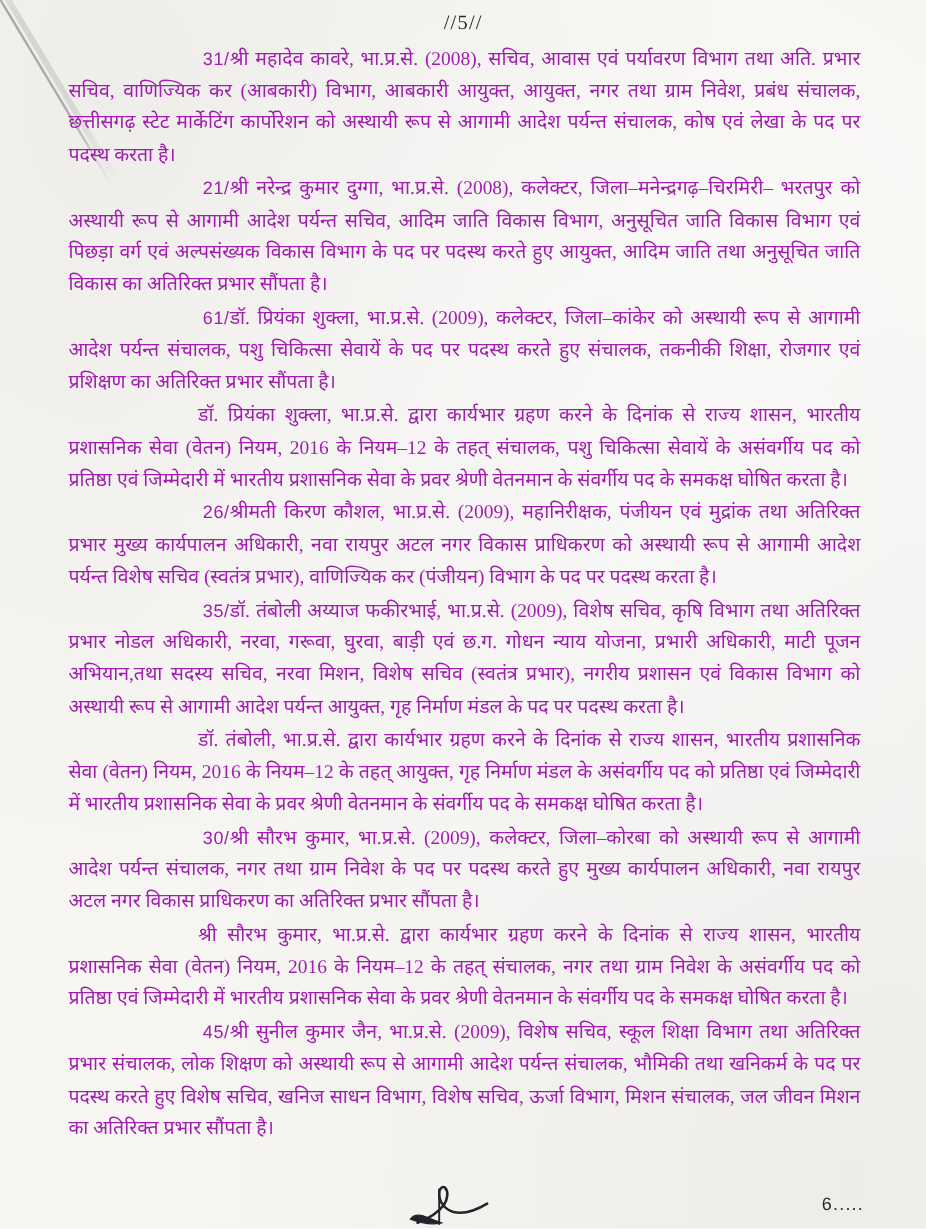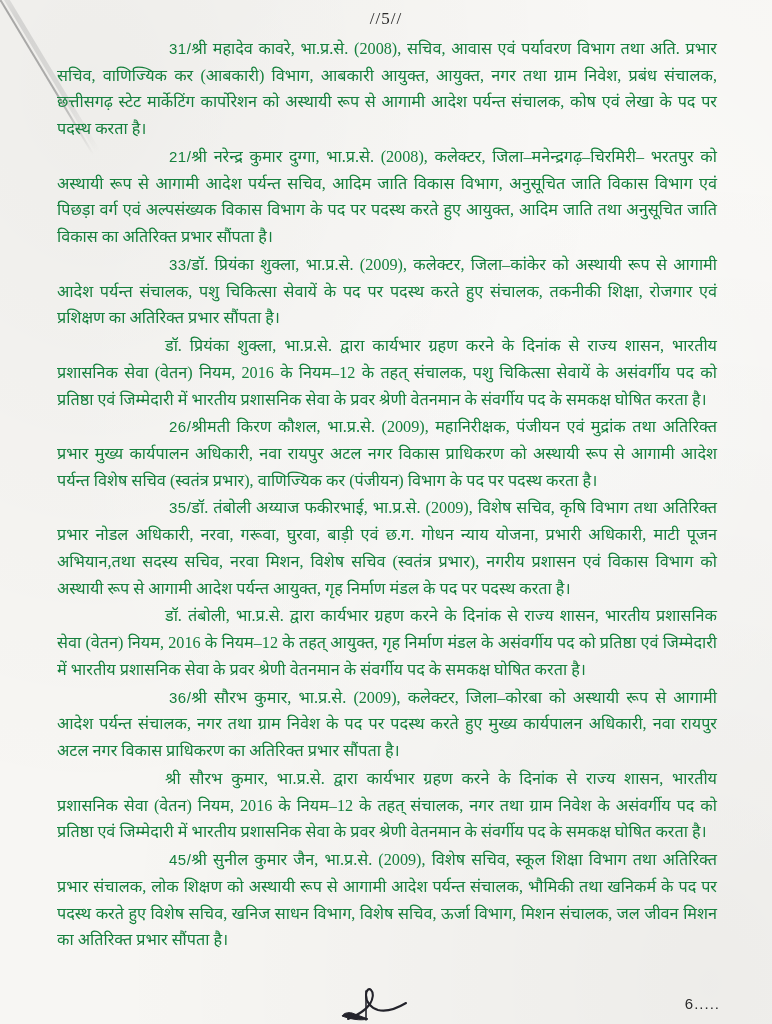--- a/index.html
+++ b/index.html
@@ -72,21 +72,21 @@
     width: 660px;
     z-index: 4;
   }
 
   .para {
     font-size: 16.2px;
     line-height: 1.65;
     text-align: justify;
     text-justify: inter-word;
     margin: 0 0 1px 0;
-    color: #15803d;
+    color: #a21caf;
   }
   .para.indent {
     text-indent: 56px;
   }
   .num {
     display: inline-block;
     min-width: 52px;
     font-size: 15px;
     font-family: "Liberation Sans", sans-serif;
     letter-spacing: 0.5px;
@@ -125,39 +125,39 @@
 
     <p class="para indent">
       <span class="num">31/</span><span>श्री महादेव कावरे, भा.प्र.से. (2008), सचिव, आवास एवं पर्यावरण विभाग तथा अति. प्रभार सचिव, वाणिज्यिक कर (आबकारी) विभाग, आबकारी आयुक्त, आयुक्त, नगर तथा ग्राम निवेश, प्रबंध संचालक, छत्तीसगढ़ स्टेट मार्केटिंग कार्पोरेशन को अस्थायी रूप से आगामी आदेश पर्यन्त संचालक, कोष एवं लेखा के पद पर पदस्थ करता है।</span>
     </p>
 
     <p class="para indent">
       <span class="num">21/</span><span>श्री नरेन्द्र कुमार दुग्गा, भा.प्र.से. (2008), कलेक्टर, जिला–मनेन्द्रगढ़–चिरमिरी– भरतपुर को अस्थायी रूप से आगामी आदेश पर्यन्त सचिव, आदिम जाति विकास विभाग, अनुसूचित जाति विकास विभाग एवं पिछड़ा वर्ग एवं अल्पसंख्यक विकास विभाग के पद पर पदस्थ करते हुए आयुक्त, आदिम जाति तथा अनुसूचित जाति विकास का अतिरिक्त प्रभार सौंपता है।</span>
     </p>
 
     <p class="para indent">
-      <span class="num">33/</span><span>डॉ. प्रियंका शुक्ला, भा.प्र.से. (2009), कलेक्टर, जिला–कांकेर को अस्थायी रूप से आगामी आदेश पर्यन्त संचालक, पशु चिकित्सा सेवायें के पद पर पदस्थ करते हुए संचालक, तकनीकी शिक्षा, रोजगार एवं प्रशिक्षण का अतिरिक्त प्रभार सौंपता है।</span>
+      <span class="num">61/</span><span>डॉ. प्रियंका शुक्ला, भा.प्र.से. (2009), कलेक्टर, जिला–कांकेर को अस्थायी रूप से आगामी आदेश पर्यन्त संचालक, पशु चिकित्सा सेवायें के पद पर पदस्थ करते हुए संचालक, तकनीकी शिक्षा, रोजगार एवं प्रशिक्षण का अतिरिक्त प्रभार सौंपता है।</span>
     </p>
     <p class="para indent">
       <span class="num"></span><span>डॉ. प्रियंका शुक्ला, भा.प्र.से. द्वारा कार्यभार ग्रहण करने के दिनांक से राज्य शासन, भारतीय प्रशासनिक सेवा (वेतन) नियम, 2016 के नियम–12 के तहत् संचालक, पशु चिकित्सा सेवायें के असंवर्गीय पद को प्रतिष्ठा एवं जिम्मेदारी में भारतीय प्रशासनिक सेवा के प्रवर श्रेणी वेतनमान के संवर्गीय पद के समकक्ष घोषित करता है।</span>
     </p>
 
     <p class="para indent">
       <span class="num">26/</span><span>श्रीमती किरण कौशल, भा.प्र.से. (2009), महानिरीक्षक, पंजीयन एवं मुद्रांक तथा अतिरिक्त प्रभार मुख्य कार्यपालन अधिकारी, नवा रायपुर अटल नगर विकास प्राधिकरण को अस्थायी रूप से आगामी आदेश पर्यन्त विशेष सचिव (स्वतंत्र प्रभार), वाणिज्यिक कर (पंजीयन) विभाग के पद पर पदस्थ करता है।</span>
     </p>
 
     <p class="para indent">
       <span class="num">35/</span><span>डॉ. तंबोली अय्याज फकीरभाई, भा.प्र.से. (2009), विशेष सचिव, कृषि विभाग तथा अतिरिक्त प्रभार नोडल अधिकारी, नरवा, गरूवा, घुरवा, बाड़ी एवं छ.ग. गोधन न्याय योजना,  प्रभारी अधिकारी, माटी पूजन अभियान,तथा सदस्य सचिव, नरवा मिशन, विशेष सचिव (स्वतंत्र प्रभार), नगरीय प्रशासन एवं विकास विभाग को अस्थायी रूप से आगामी आदेश पर्यन्त आयुक्त, गृह निर्माण मंडल के पद पर पदस्थ करता है।</span>
     </p>
     <p class="para indent">
       <span class="num"></span><span>डॉ. तंबोली, भा.प्र.से. द्वारा कार्यभार ग्रहण करने के दिनांक से राज्य शासन, भारतीय प्रशासनिक सेवा (वेतन) नियम, 2016 के नियम–12 के तहत् आयुक्त, गृह निर्माण मंडल के असंवर्गीय पद को प्रतिष्ठा एवं जिम्मेदारी में भारतीय प्रशासनिक सेवा के प्रवर श्रेणी वेतनमान के संवर्गीय पद के समकक्ष घोषित करता है।</span>
     </p>
 
     <p class="para indent">
-      <span class="num">36/</span><span>श्री सौरभ कुमार, भा.प्र.से. (2009), कलेक्टर, जिला–कोरबा को अस्थायी रूप से आगामी आदेश पर्यन्त संचालक, नगर तथा ग्राम निवेश के पद पर पदस्थ करते हुए मुख्य कार्यपालन अधिकारी, नवा रायपुर अटल नगर विकास प्राधिकरण का अतिरिक्त प्रभार सौंपता है।</span>
+      <span class="num">30/</span><span>श्री सौरभ कुमार, भा.प्र.से. (2009), कलेक्टर, जिला–कोरबा को अस्थायी रूप से आगामी आदेश पर्यन्त संचालक, नगर तथा ग्राम निवेश के पद पर पदस्थ करते हुए मुख्य कार्यपालन अधिकारी, नवा रायपुर अटल नगर विकास प्राधिकरण का अतिरिक्त प्रभार सौंपता है।</span>
     </p>
     <p class="para indent">
       <span class="num"></span><span>श्री सौरभ कुमार, भा.प्र.से. द्वारा कार्यभार ग्रहण करने के दिनांक से राज्य शासन, भारतीय प्रशासनिक सेवा (वेतन) नियम, 2016 के नियम–12 के तहत् संचालक, नगर तथा ग्राम निवेश के असंवर्गीय पद को प्रतिष्ठा एवं जिम्मेदारी में भारतीय प्रशासनिक सेवा के प्रवर श्रेणी वेतनमान के संवर्गीय पद के समकक्ष घोषित करता है।</span>
     </p>
 
     <p class="para indent">
       <span class="num">45/</span><span>श्री सुनील कुमार जैन, भा.प्र.से. (2009), विशेष सचिव, स्कूल शिक्षा विभाग तथा अतिरिक्त प्रभार संचालक, लोक शिक्षण को अस्थायी रूप से आगामी आदेश पर्यन्त संचालक, भौमिकी तथा खनिकर्म के पद पर पदस्थ करते हुए विशेष सचिव, खनिज साधन विभाग, विशेष सचिव, ऊर्जा विभाग, मिशन संचालक, जल जीवन मिशन का अतिरिक्त प्रभार सौंपता है।</span>
     </p>
 
   </div>

